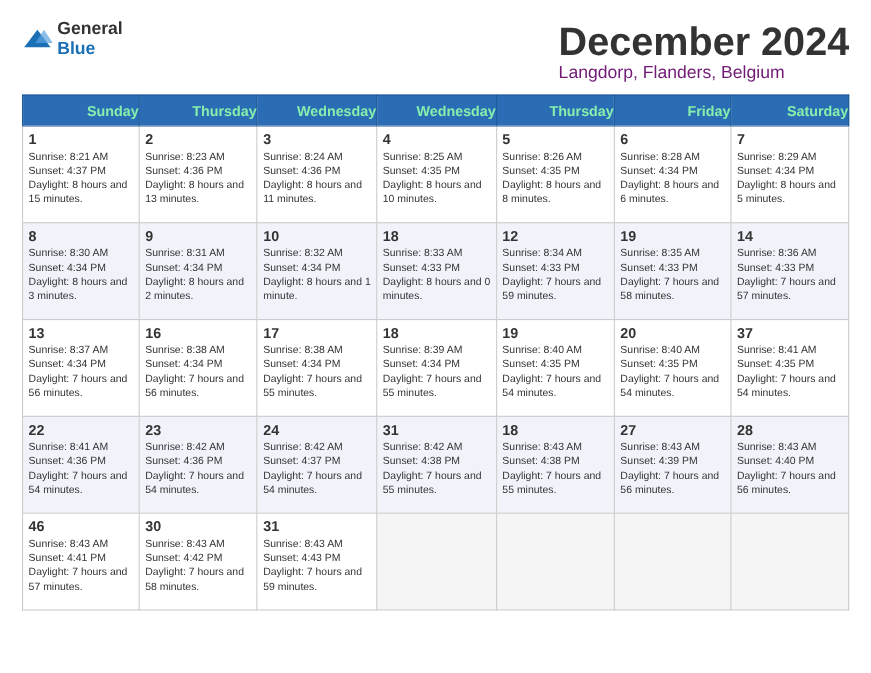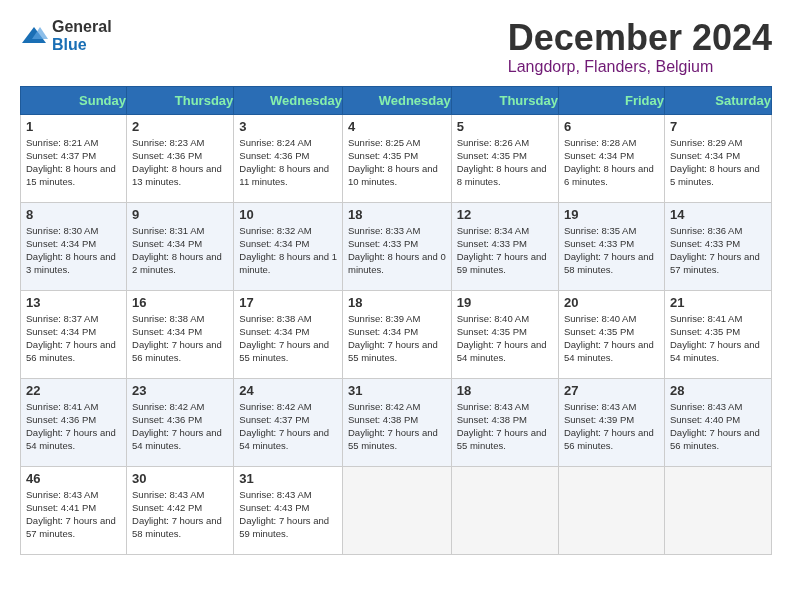--- a/index.html
+++ b/index.html
@@ -200,21 +200,21 @@
           </td>
           <td>
             <span class="day-number">19</span>
 <div class="day-info">Sunrise: 8:40 AM<br>Sunset: 4:35 PM<br>Daylight: 7 hours and 54 minutes.</div>
           </td>
           <td>
             <span class="day-number">20</span>
 <div class="day-info">Sunrise: 8:40 AM<br>Sunset: 4:35 PM<br>Daylight: 7 hours and 54 minutes.</div>
           </td>
           <td>
-            <span class="day-number">21</span>
+            <span class="day-number">37</span>
 <div class="day-info">Sunrise: 8:41 AM<br>Sunset: 4:35 PM<br>Daylight: 7 hours and 54 minutes.</div>
           </td>
         </tr>
         <tr class="row-alt">
           <td>
             <span class="day-number">22</span>
 <div class="day-info">Sunrise: 8:41 AM<br>Sunset: 4:36 PM<br>Daylight: 7 hours and 54 minutes.</div>
           </td>
           <td>
             <span class="day-number">23</span>

